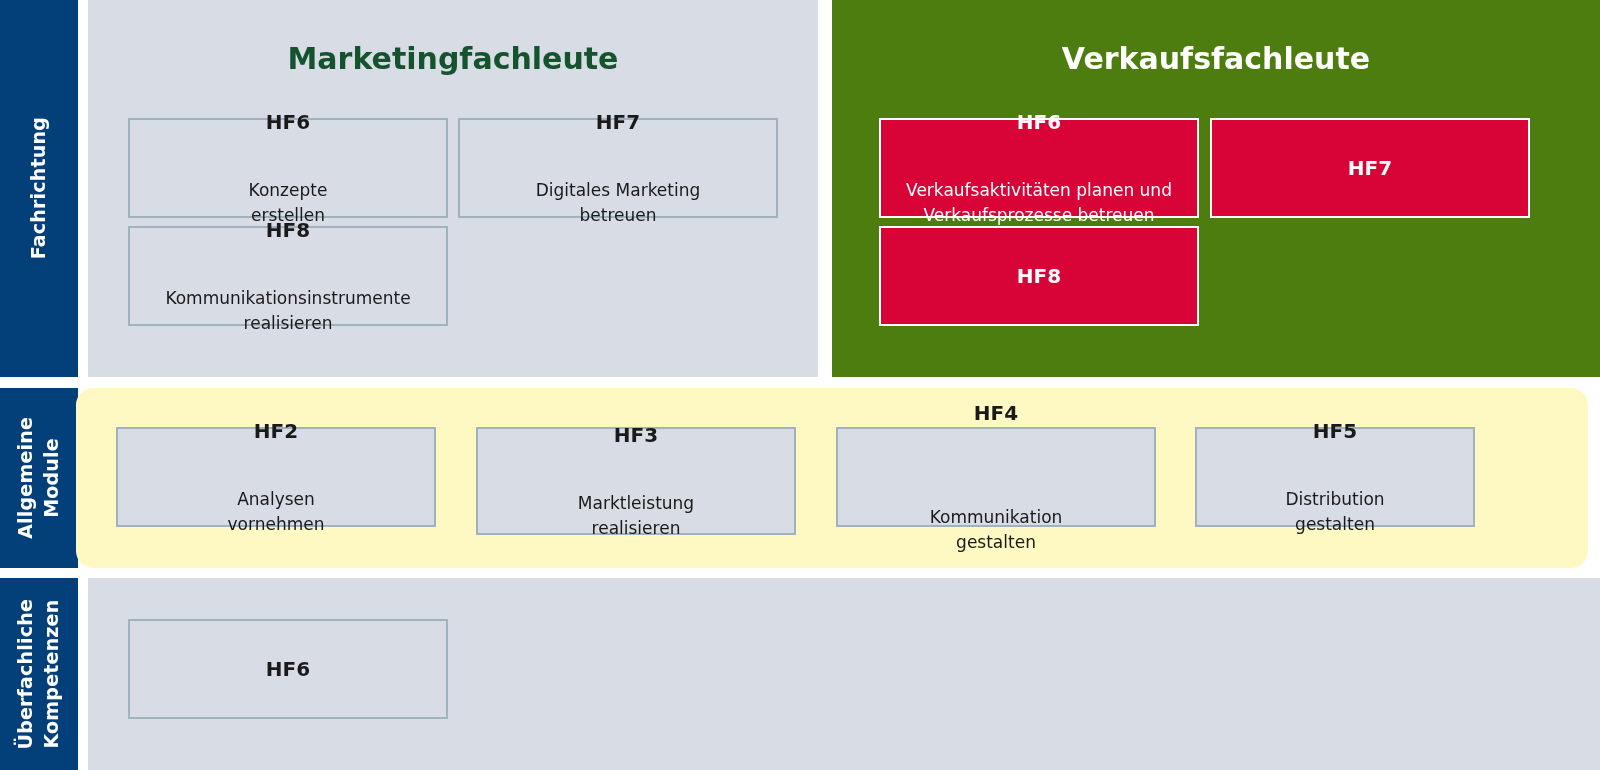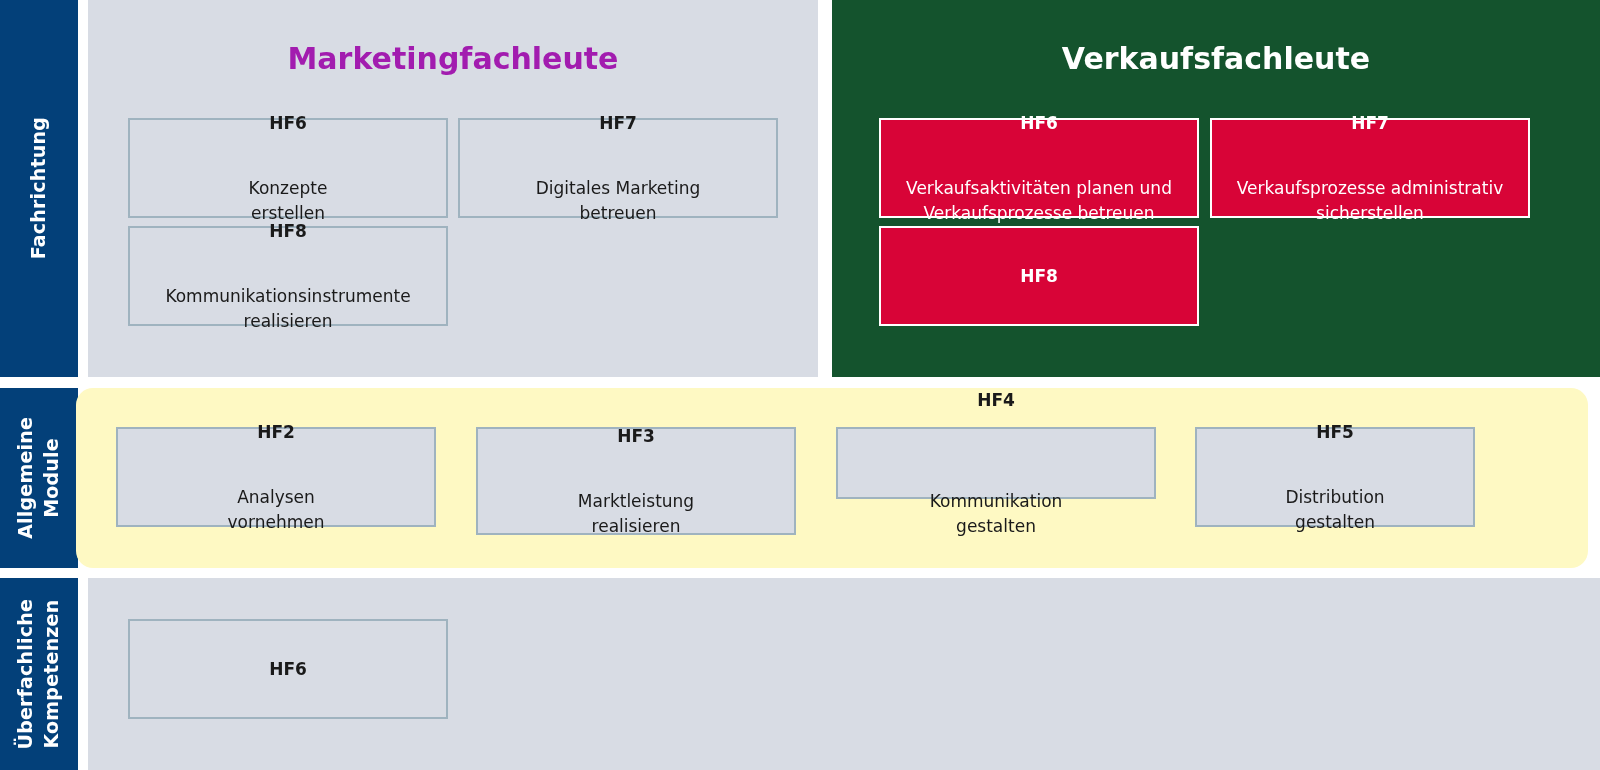--- a/index.html
+++ b/index.html
@@ -46,21 +46,21 @@
 
   
   .panel { position: absolute; }
 
   #panel-marketing {
     left: 88px; top: 0; width: 730px; height: 377px;
     background: #d8dce4;
   }
   #panel-verkauf {
     left: 832px; top: 0; width: 768px; height: 377px;
-    background: #14532d;
+    background: #4d7c0f;
   }
   #panel-allgemeine {
     left: 76px; top: 388px; width: 1512px; height: 180px;
     background: #fef9c3;
     border-radius: 17px;
   }
   #panel-ueberfach {
     left: 88px; top: 578px; width: 1512px; height: 192px;
     background: #d8dce4;
   }
@@ -69,39 +69,39 @@
   .panel-title {
     position: absolute;
     top: 44px;
     left: 0;
     width: 100%;
     text-align: center;
     font-size: 30px;
     font-weight: bold;
     line-height: 1;
   }
-  #title-marketing { color: #a21caf; }
+  #title-marketing { color: #14532d; }
   #title-verkauf   { color: #ffffff; }
 
   
   .module-box {
     position: absolute;
     border: 2px solid #9fb3bf;
     display: flex;
     flex-direction: column;
     align-items: center;
     justify-content: center;
     text-align: center;
     padding: 4px 8px;
   }
   .module-box.light { background: #d8dce4; color: #1a1a1a; }
   .module-box.red   { background: #d80437; color: #ffffff; border-color: #ffffff; }
 
   .module-code {
-    font-size: 17px;
+    font-size: 20px;
     font-weight: bold;
     line-height: 1.45;
   }
   .module-desc {
     font-size: 17px;
     font-weight: normal;
     line-height: 1.45;
     white-space: pre-line;
     margin-top: 41px;
   }
@@ -151,22 +151,20 @@
     <div class="panel-title" id="title-verkauf">Verkaufsfachleute</div>
 
     <div class="module-box red" style="left:47px; top:118px; width:320px; height:100px;">
       <span class="module-code">HF6</span>
       <span class="module-desc">Verkaufsaktivitäten planen und
 Verkaufsprozesse betreuen</span>
     </div>
 
     <div class="module-box red" style="left:378px; top:118px; width:320px; height:100px;">
       <span class="module-code">HF7</span>
-      <span class="module-desc">Verkaufsprozesse administrativ
-sicherstellen</span>
     </div>
 
     <div class="module-box red" style="left:47px; top:226px; width:320px; height:100px;">
       <span class="module-code">HF8</span>
     </div>
   </div>
 
   <div class="panel" id="panel-allgemeine">
 
     <div class="module-box light" style="left:40px; top:39px; width:320px; height:100px;">
@@ -174,21 +172,21 @@
       <span class="module-desc">Analysen
 vornehmen</span>
     </div>
 
     <div class="module-box light" style="left:400px; top:39px; width:320px; height:108px;">
       <span class="module-code">HF3</span>
       <span class="module-desc">Marktleistung
 realisieren</span>
     </div>
 
-    <div class="module-box light" style="left:760px; top:39px; width:320px; height:72px;gap:36px;">
+    <div class="module-box light" style="left:760px; top:39px; width:320px; height:100px;gap:36px;">
       <span class="module-code">HF4</span>
       <span class="module-desc">Kommunikation
 gestalten</span>
     </div>
 
     <div class="module-box light" style="left:1119px; top:39px; width:280px; height:100px;">
       <span class="module-code">HF5</span>
       <span class="module-desc">Distribution
 gestalten</span>
     </div>

